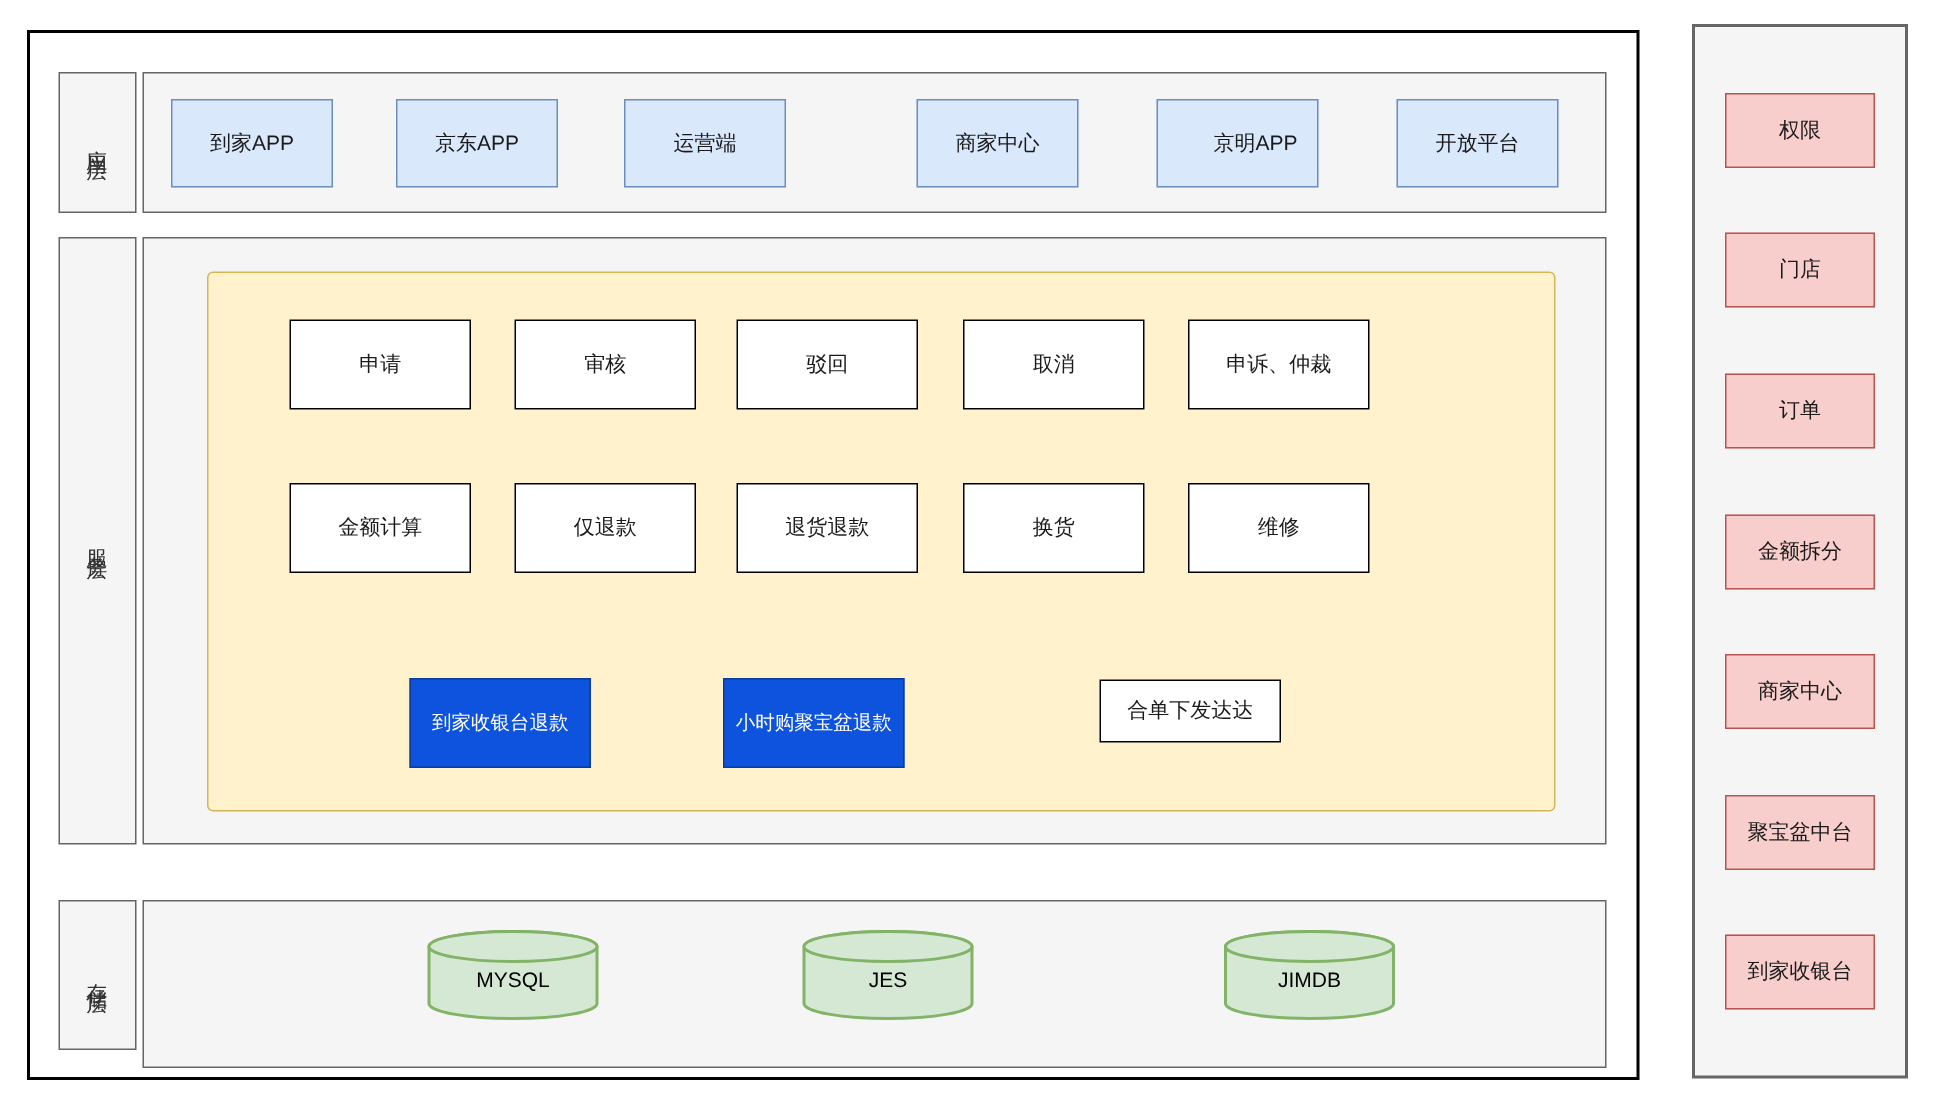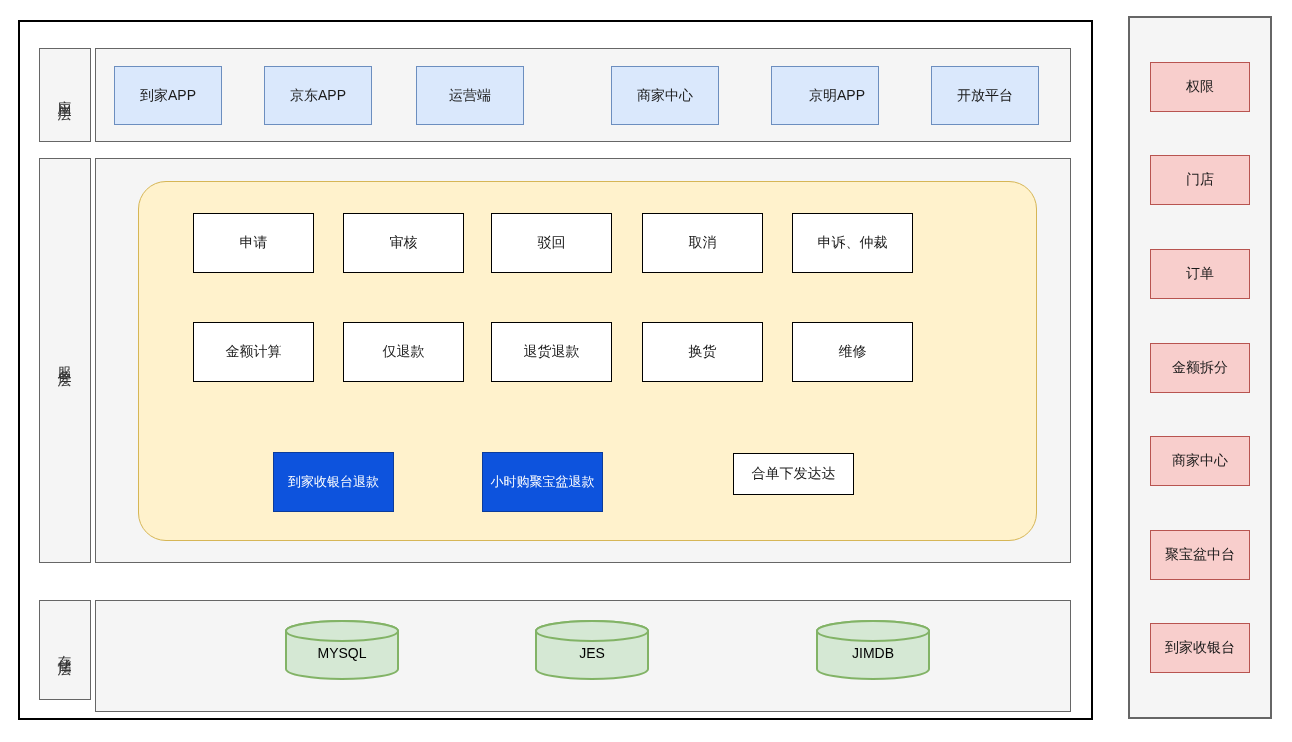--- a/index.html
+++ b/index.html
@@ -61,21 +61,21 @@
   .app-box:nth-of-type(3) { left: 320px; }
   .app-box:nth-of-type(4) { left: 515px; }
   .app-box:nth-of-type(5) { left: 675px; padding-left: 24px; }
   .app-box:nth-of-type(6) { left: 835px; }
 
   
   .yellow-wrap {
     left: 42px; top: 22px; width: 899px; height: 360px;
     background: #fff2cc;
     border: 1.5px solid #d6b656;
-    border-radius: 28px;
+    border-radius: 4px;
   }
 
   
   .svc-box {
     width: 121px; height: 60px;
     background: #ffffff;
     border: 1.5px solid #000000;
     display: flex; align-items: center; justify-content: center;
     font-size: 14px;
   }

